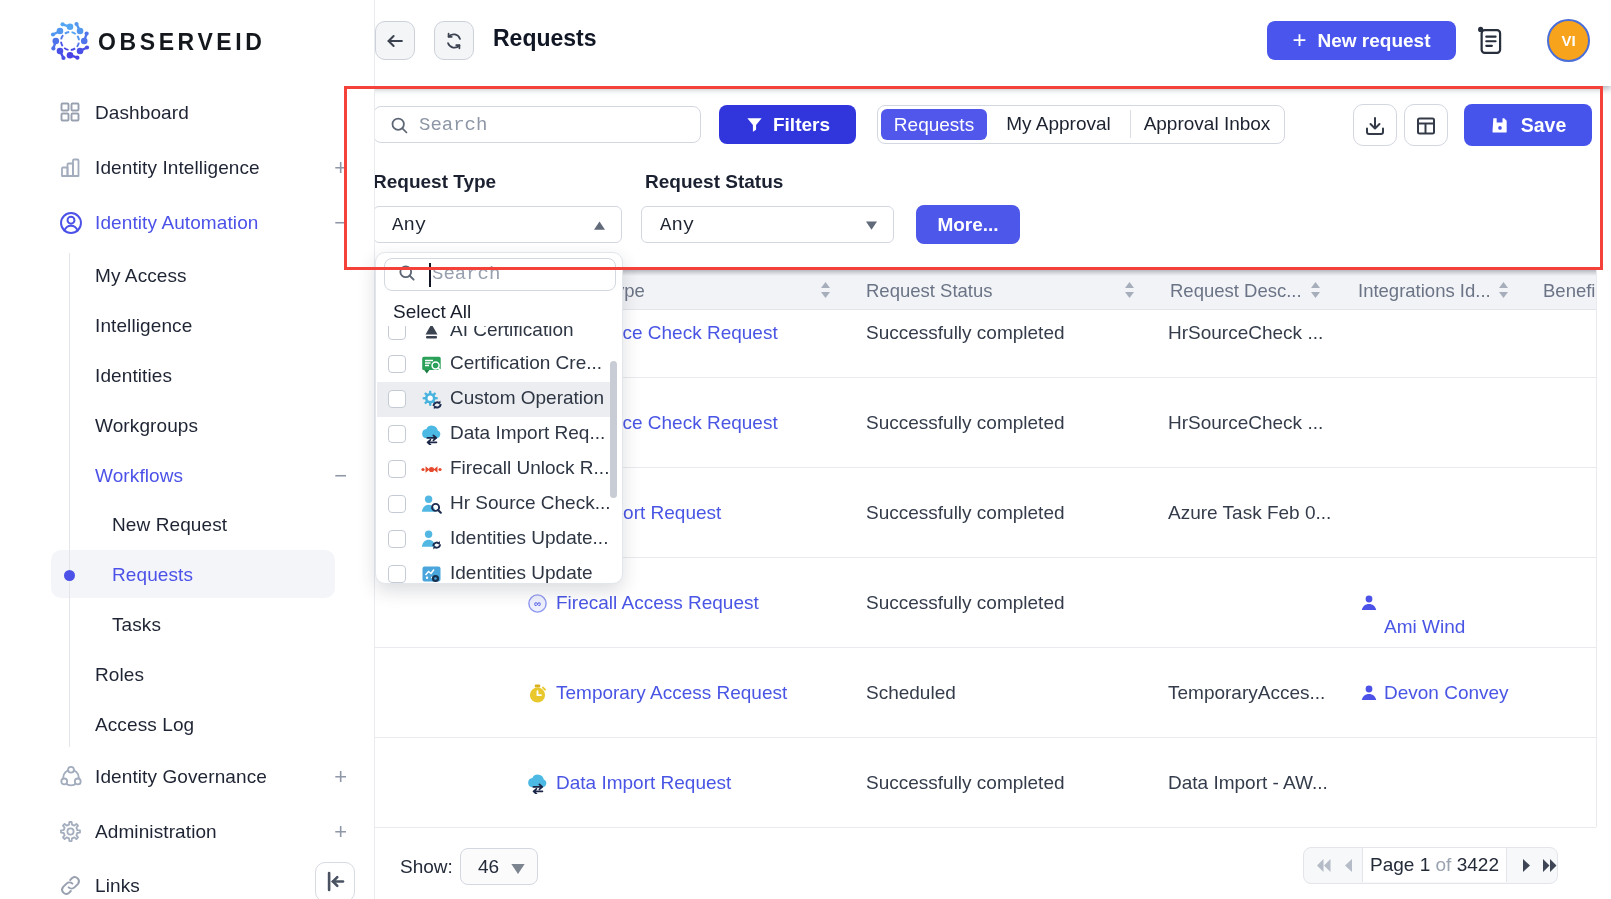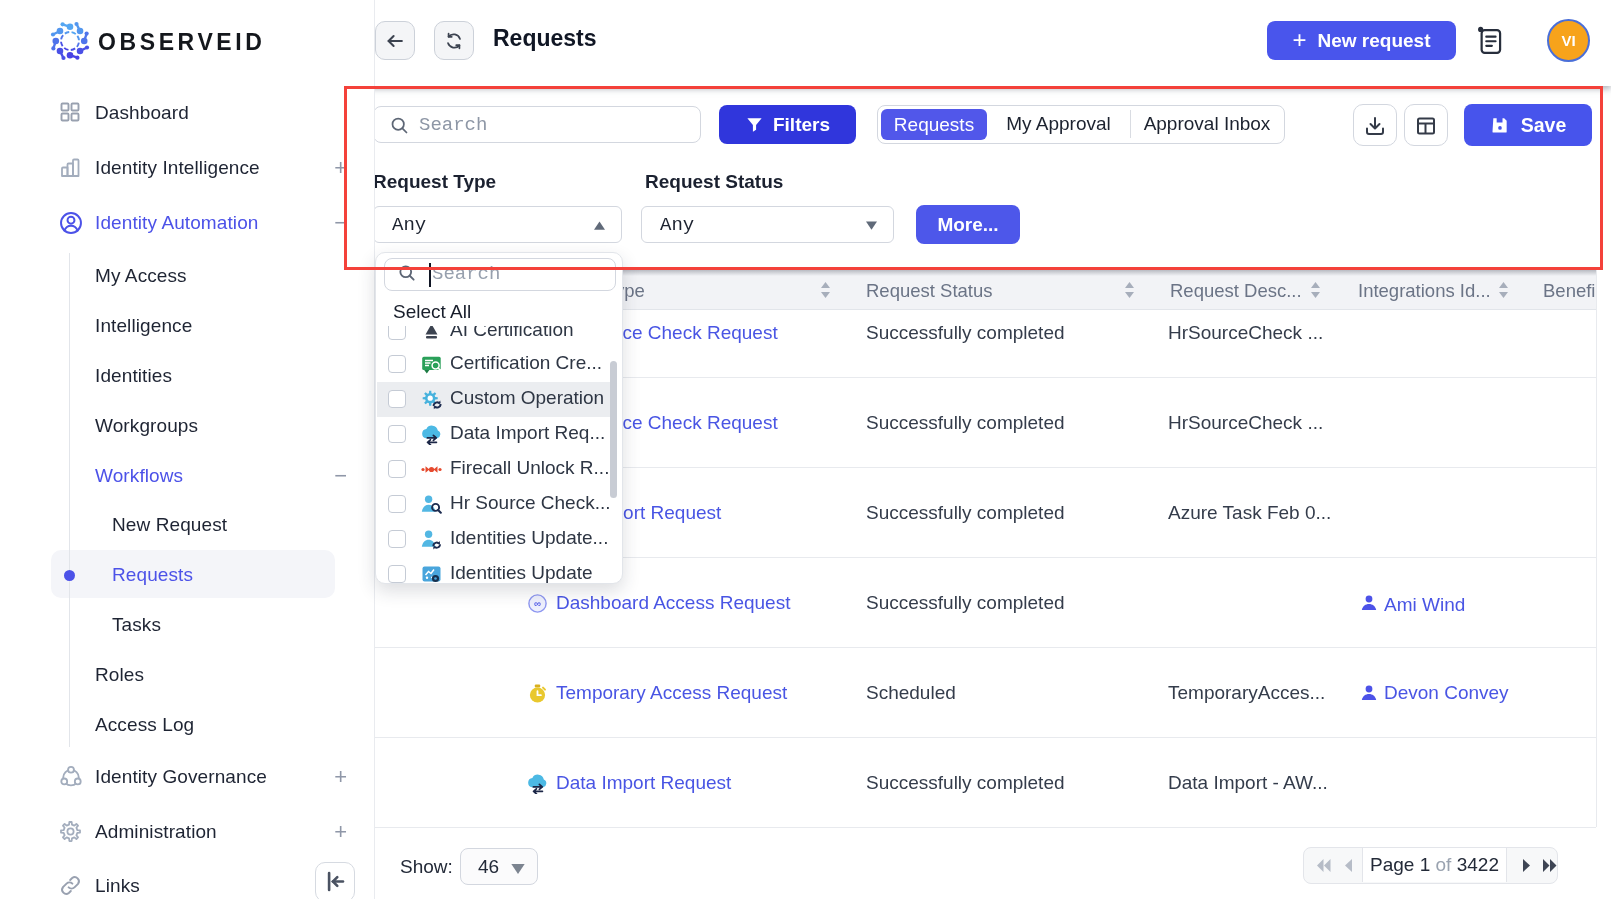--- a/index.html
+++ b/index.html
@@ -333,27 +333,27 @@
 
     <div class="td tdlink" style="left:203px;top:416px">Data Import Request</div>
     <div class="td" style="left:523px;top:416px">Successfully completed</div>
     <div class="td" style="left:825px;top:416px">Azure Task Feb 0...</div>
     <div class="rowline" style="left:30px;top:471px"></div>
 
     <span class="abs" style="left:185px;top:508px"><svg width="19" height="19" viewBox="0 0 19 19">
           <circle cx="9.5" cy="9.5" r="8.6" fill="#eef0fd" stroke="#8d96f0" stroke-width="1.4"></circle>
           <text x="9.5" y="13" font-size="9.5" font-weight="bold" fill="#5a63ea" text-anchor="middle">∞</text>
         </svg></span>
-    <div class="td tdlink" style="left:213px;top:506px">Dashboard Access Request</div>
+    <div class="td tdlink" style="left:213px;top:506px">Firecall Access Request</div>
     <div class="td" style="left:523px;top:506px">Successfully completed</div>
     <span class="abs" style="left:1017px;top:508px"><svg width="18" height="18" viewBox="0 0 18 18" fill="#4c52e8">
           <circle cx="9" cy="5" r="3.4"></circle>
           <path d="M1.8 16 c.9-4 3.8-6 7.2-6 s6.3 2 7.2 6z"></path>
         </svg></span>
-    <div class="td tdlink" style="left:1041px;top:508px">Ami Wind</div>
+    <div class="td tdlink" style="left:1041px;top:530px">Ami Wind</div>
     <div class="rowline" style="left:30px;top:561px"></div>
 
     <span class="abs" style="left:185px;top:598px"><svg width="19" height="19" viewBox="0 0 19 19">
           <rect x="6.8" y="0.4" width="5.4" height="3" rx="1" fill="#d9b01e"></rect>
           <circle cx="9.5" cy="11" r="7.6" fill="#e9c82e"></circle>
           <path d="M15 3.6 l2 2" stroke="#e9c82e" stroke-width="2" stroke-linecap="round"></path>
           <path d="M9.5 7.2 v4 h3.4" stroke="#fff" stroke-width="1.8" fill="none" stroke-linecap="round"></path>
         </svg></span>
     <div class="td tdlink" style="left:213px;top:596px">Temporary Access Request</div>
     <div class="td" style="left:523px;top:596px">Scheduled</div>

